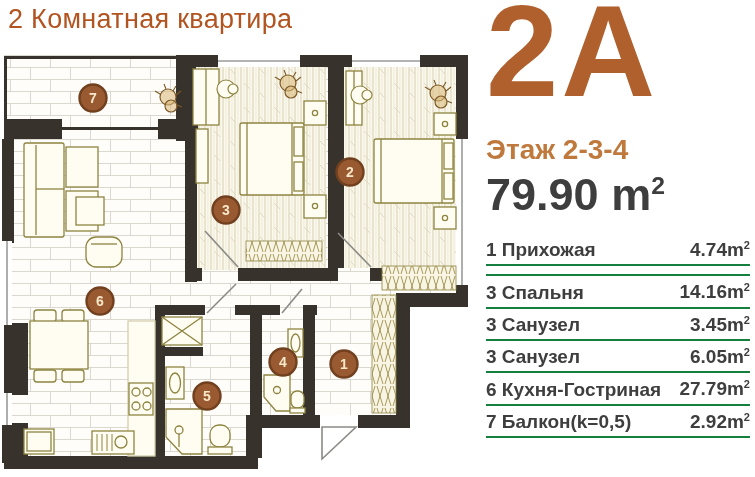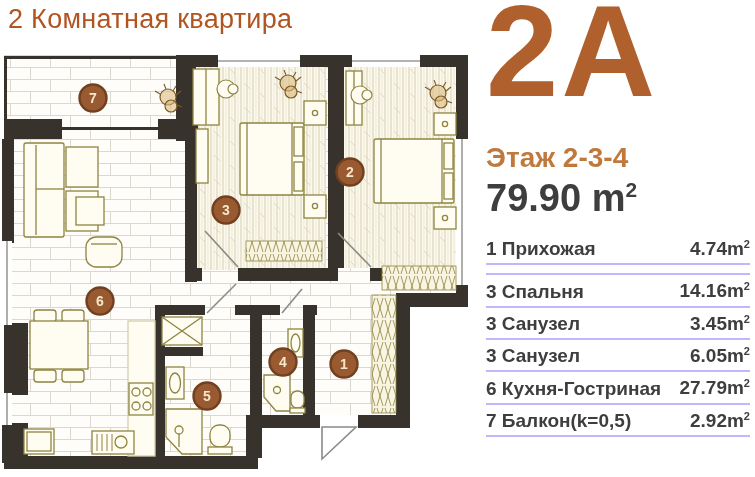--- a/index.html
+++ b/index.html
@@ -9,27 +9,27 @@
   }
   .page-title{
     position:absolute;left:8px;top:4px;
     font-size:27px;font-weight:normal;color:#b25420;letter-spacing:.3px;
   }
   .plan-wrap{position:absolute;left:0;top:55px;width:470px;height:416px;}
   .panel{position:absolute;left:486px;top:0;width:264px;}
   .unit-code{
     font-size:130px;line-height:102px;font-weight:bold;color:#b0602d;letter-spacing:3px;
   }
-  .floor-label{margin-top:40px;font-size:28px;font-weight:bold;color:#c0793d;}
-  .total-area{margin-top:3px;font-size:38px;font-weight:bold;color:#3e3e3e;}
+  .floor-label{margin-top:32px;font-size:28px;font-weight:bold;color:#c0793d;}
+  .total-area{margin-top:3px;font-size:45px;font-weight:bold;color:#3e3e3e;}
   .total-area sup{font-size:55%;}
   .room-rows{margin-top:13px;}
   .room-row{
     display:flex;justify-content:space-between;align-items:baseline;
-    border-bottom:2px solid #c4b5fd;
+    border-bottom:2px solid #15803d;
     padding:5px 0 3px 0;font-size:19px;font-weight:bold;color:#3e3e3e;
   }
   .room-row .val sup{font-size:58%;}
   svg text.badge-num{
     font-family:"Liberation Sans","DejaVu Sans",sans-serif;
     font-size:14px;font-weight:bold;fill:#f6e7c9;
   }
 </style>
 </head>
 <body>

